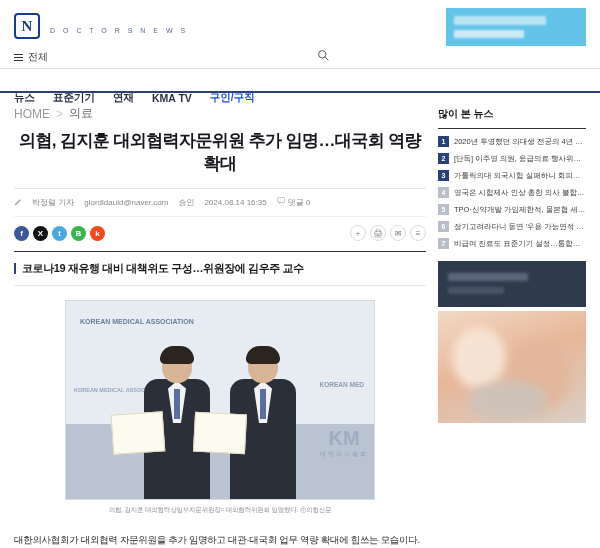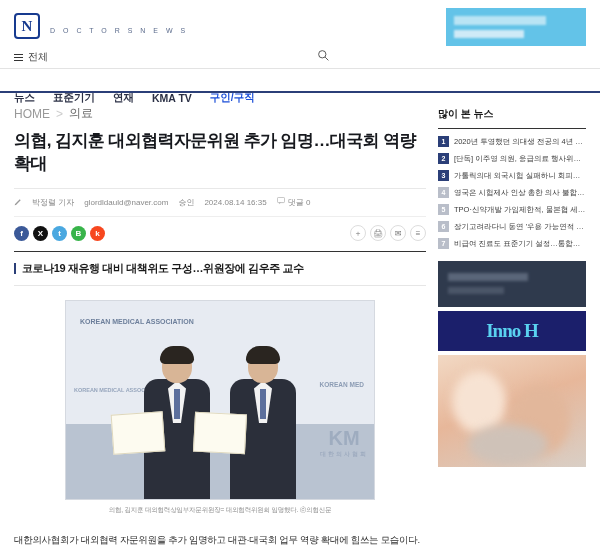--- a/index.html
+++ b/index.html
@@ -99,20 +99,21 @@
 
   
   .headline {
     font-size: 17px;
     font-weight: bold;
     color: #16181d;
     letter-spacing: -0.6px;
     line-height: 1.35;
     padding-bottom: 12px;
     border-bottom: 1px solid #e8e8e8;
+    text-align: center;
   }
 
   
   .byline {
     display: flex; align-items: center; gap: 10px;
     font-size: 8px; color: #8a8a8a;
     padding: 8px 0 8px 0;
     border-bottom: 1px solid #eee;
   }
   .byline .pen { width: 8px; height: 8px; }
@@ -438,23 +439,20 @@
           <span class="rank-num grey">7</span>
           <span class="rank-text">비급여 진료도 표준기기 설정…통합진료 금…</span>
         </div>
       </div>
 
       <div class="aside-ad1">
         <div class="b1"></div>
         <div class="b2"></div>
       </div>
 
-      <div class="aside-ad2">
-        <div class="txt">Inno H</div>
-      </div>
 
       <div class="aside-ad3">
         <div class="bl a"></div>
         <div class="bl b"></div>
         <div class="bl c"></div>
       </div>
     </div>
 
   </div>
 </div>

